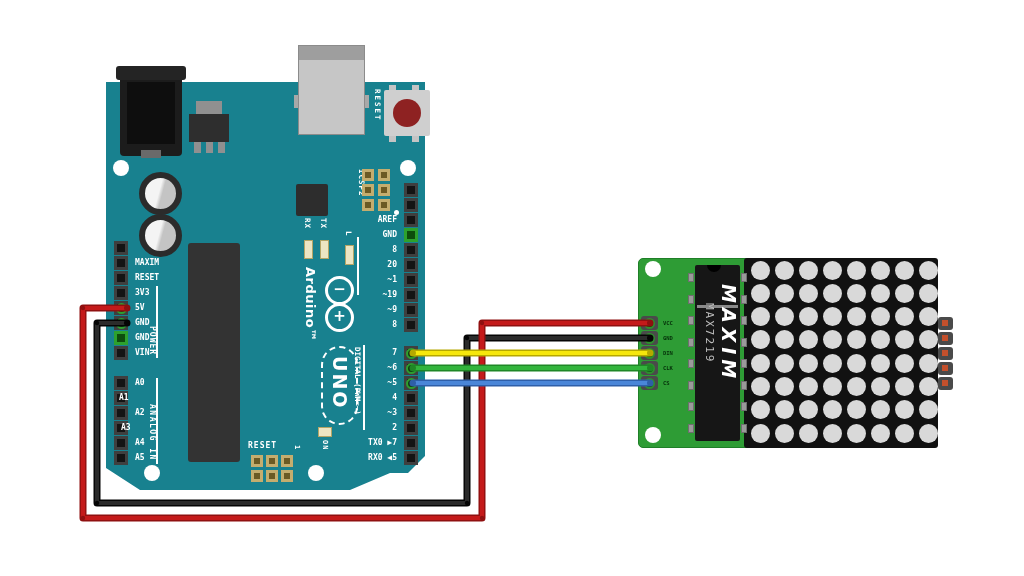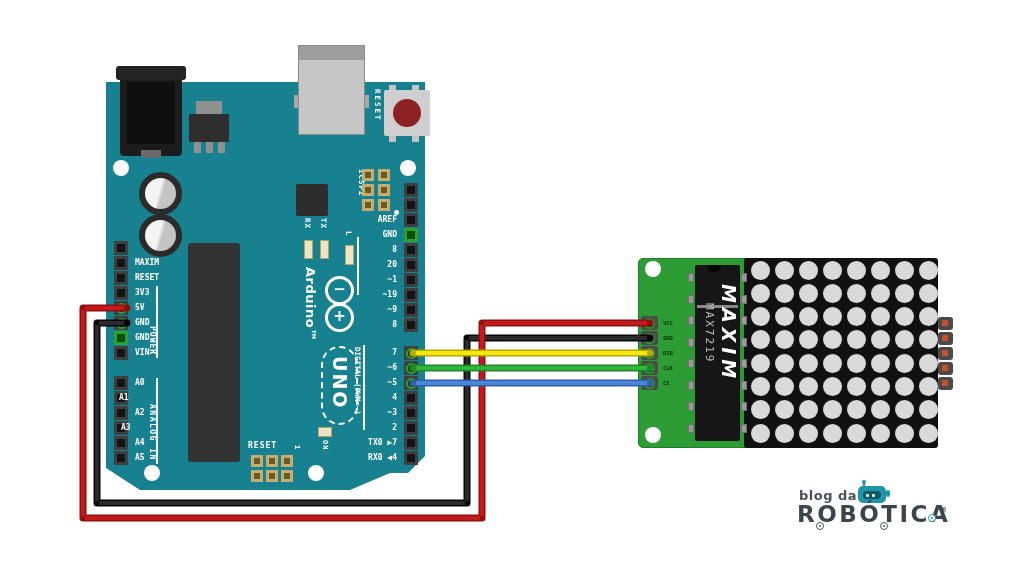--- a/index.html
+++ b/index.html
@@ -166,21 +166,21 @@
         <div class="lbl rlbl" style="left:337px;top:378px;">~5</div>
         <div class="pin" style="left:404px;top:391px;"></div>
         <div class="lbl rlbl" style="left:337px;top:393px;">4</div>
         <div class="pin" style="left:404px;top:406px;"></div>
         <div class="lbl rlbl" style="left:337px;top:408px;">~3</div>
         <div class="pin" style="left:404px;top:421px;"></div>
         <div class="lbl rlbl" style="left:337px;top:423px;">2</div>
         <div class="pin" style="left:404px;top:436px;"></div>
         <div class="lbl rlbl" style="left:337px;top:438px;">TX0 ▶7</div>
         <div class="pin" style="left:404px;top:451px;"></div>
-        <div class="lbl rlbl" style="left:337px;top:453px;">RX0 ◀4</div>
+        <div class="lbl rlbl" style="left:337px;top:453px;">RX0 ◀5</div>
         <div class="ring" style="left:116px;top:302.5px;"></div>
         <div class="ring" style="left:116px;top:317.5px;"></div>
         <div class="ring" style="left:406px;top:347.5px;"></div>
         <div class="ring" style="left:406px;top:362.5px;"></div>
         <div class="ring" style="left:406px;top:377.5px;"></div>
         <div class="goldpin" style="left:362px;top:169px;"></div>
         <div class="goldpin" style="left:362px;top:184px;"></div>
         <div class="goldpin" style="left:362px;top:199px;"></div>
         <div class="goldpin" style="left:378px;top:169px;"></div>
         <div class="goldpin" style="left:378px;top:184px;"></div>
@@ -345,38 +345,14 @@
       <polyline points="413,368 650,368" fill="none" stroke="#1f8726" stroke-width="7" stroke-linejoin="round" stroke-linecap="round"></polyline>
       <polyline points="413,368 650,368" fill="none" stroke="#32b43c" stroke-width="4.2" stroke-linejoin="round" stroke-linecap="round"></polyline>
       <circle cx="413" cy="368" r="3" fill="#1f8726"></circle>
       <circle cx="650" cy="368" r="3" fill="#1f8726"></circle>
       <polyline points="413,383 650,383" fill="none" stroke="#2f5fa8" stroke-width="7" stroke-linejoin="round" stroke-linecap="round"></polyline>
       <polyline points="413,383 650,383" fill="none" stroke="#4a86d8" stroke-width="4.2" stroke-linejoin="round" stroke-linecap="round"></polyline>
       <circle cx="413" cy="383" r="3" fill="#2f5fa8"></circle>
       <circle cx="650" cy="383" r="3" fill="#2f5fa8"></circle>
     </svg>
 
-  <div class="abs" style="left:790px;top:478px;width:170px;height:60px;">
-    <div class="wm1" style="left:9px;top:10px;">blog da</div>
-
-    <div class="abs" style="left:66px;top:0;width:40px;height:30px;">
-      <div class="abs" style="left:6px;top:2px;width:4px;height:4px;border-radius:50%;background:#2095a8;"></div>
-      <div class="abs" style="left:7px;top:5px;width:2px;height:4px;background:#2095a8;"></div>
-      <div class="abs" style="left:2px;top:8px;width:28px;height:17px;background:#2095a8;border-radius:5px;"></div>
-      <div class="abs" style="left:7px;top:13px;width:18px;height:8px;background:#0d5866;border-radius:4px;"></div>
-      <div class="abs" style="left:10px;top:16px;width:2.5px;height:2.5px;border-radius:50%;background:#fff;"></div>
-      <div class="abs" style="left:16px;top:16px;width:2.5px;height:2.5px;border-radius:50%;background:#fff;"></div>
-      <div class="abs" style="left:30px;top:12px;width:4px;height:7px;background:#2095a8;border-radius:2px;"></div>
-    </div>
-    <div class="wm2" style="left:7px;top:25px;">ROBÓTICA</div>
-    <div class="wmreg" style="left:150px;top:28px;">®</div>
-    <div class="node" style="left:26px;top:44px;">
-        <i></i>
-      </div>
-    <div class="node" style="left:90px;top:44px;">
-        <i></i>
-      </div>
-    <div class="node" style="left:138px;top:36px;border-color:#2095a8;">
-        <i style="background:#2095a8;"></i>
-      </div>
-  </div>
 
 </div>
 
 </body></html>

